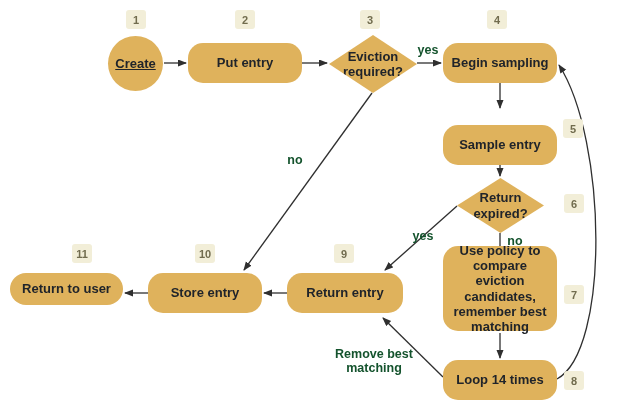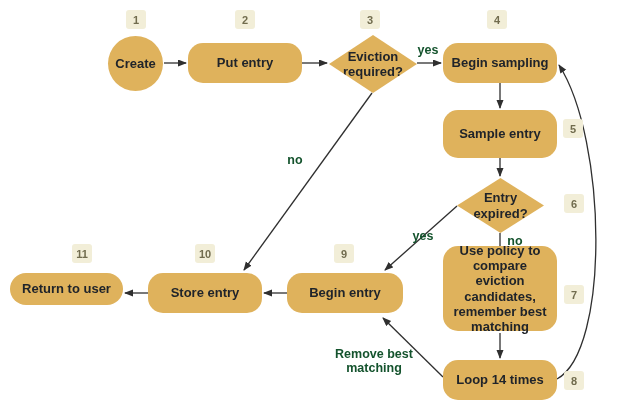--- a/index.html
+++ b/index.html
@@ -7,21 +7,21 @@
     position:relative; width:626px; height:419px; background:#ffffff;
     font-family:"Liberation Sans","DejaVu Sans",sans-serif; overflow:hidden;
   }
   #edges { position:absolute; left:0; top:0; width:626px; height:419px; }
   .node {
     position:absolute; background:#dfb25c; color:#20242a;
     font-size:13px; font-weight:600; line-height:1.18;
     display:flex; align-items:center; justify-content:center; text-align:center;
     border-radius:15px; box-sizing:border-box; padding:2px 6px;
   }
-  .circle { border-radius:50%; }
+  .circle { border-radius:50%;text-decoration:underline; }
   .pill   { border-radius:20px; }
   .diamond{ border-radius:0; padding:0;
     clip-path:polygon(50% 0,100% 50%,50% 100%,0 50%); }
   .diamond .inner { width:70%; text-align:center; }
   .badge {
     position:absolute; width:20px; height:19px; background:#f2eed8; color:#716c4e;
     font-size:11px; font-weight:700; border-radius:3px;
     display:flex; align-items:center; justify-content:center;
   }
   .elabel {
@@ -73,31 +73,31 @@
   <div class="node circle" style="left:108px;top:36px;width:55px;height:55px">Create</div>
 
   <div class="node" style="left:188px;top:43px;width:114px;height:40px">Put entry</div>
 
   <div class="node" style="left:443px;top:43px;width:114px;height:40px">Begin sampling</div>
 
   <div class="node diamond" style="left:329px;top:35px;width:88px;height:58px">
     <div class="inner">Eviction required?</div>
   </div>
 
-  <div class="node" style="left:443px;top:110px;width:114px;height:48px">Sample entry</div>
+  <div class="node" style="left:443px;top:125px;width:114px;height:40px">Sample entry</div>
 
   <div class="node diamond" style="left:457px;top:178px;width:87px;height:55px">
-    <div class="inner">Entry expired?</div>
+    <div class="inner">Return expired?</div>
   </div>
 
   <div class="node" style="left:443px;top:246px;width:114px;height:85px">Use policy to compare eviction candidates, remember best matching</div>
 
   <div class="node" style="left:443px;top:360px;width:114px;height:40px">Loop 14 times</div>
 
-  <div class="node" style="left:287px;top:273px;width:116px;height:40px">Begin entry</div>
+  <div class="node" style="left:287px;top:273px;width:116px;height:40px">Return entry</div>
 
   <div class="node" style="left:148px;top:273px;width:114px;height:40px">Store entry</div>
 
   <div class="node pill" style="left:10px;top:273px;width:113px;height:32px">Return to user</div>
 
   <div class="elabel" style="left:428px;top:50px">yes</div>
   <div class="elabel" style="left:295px;top:160px">no</div>
   <div class="elabel" style="left:423px;top:236px">yes</div>
   <div class="elabel" style="left:515px;top:241px">no</div>
   <div class="elabel wrap" style="left:374px;top:362px">Remove best matching</div>

